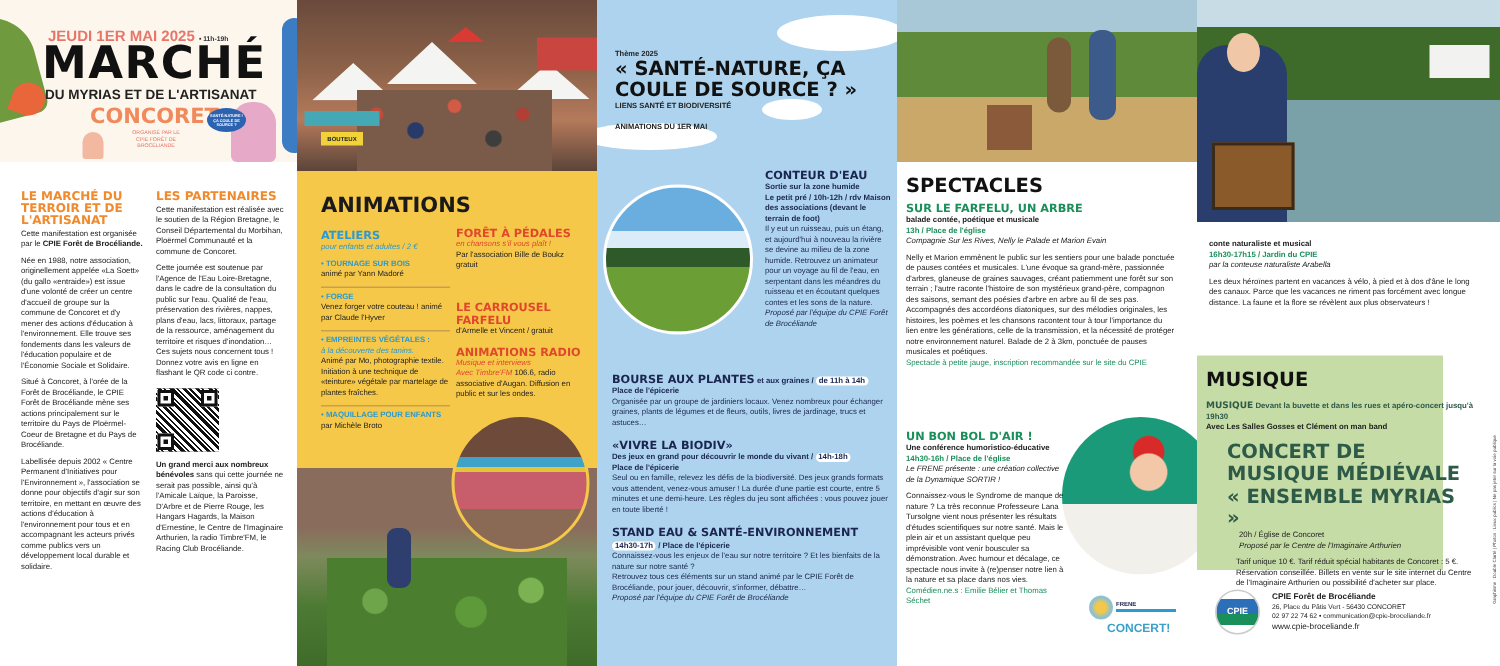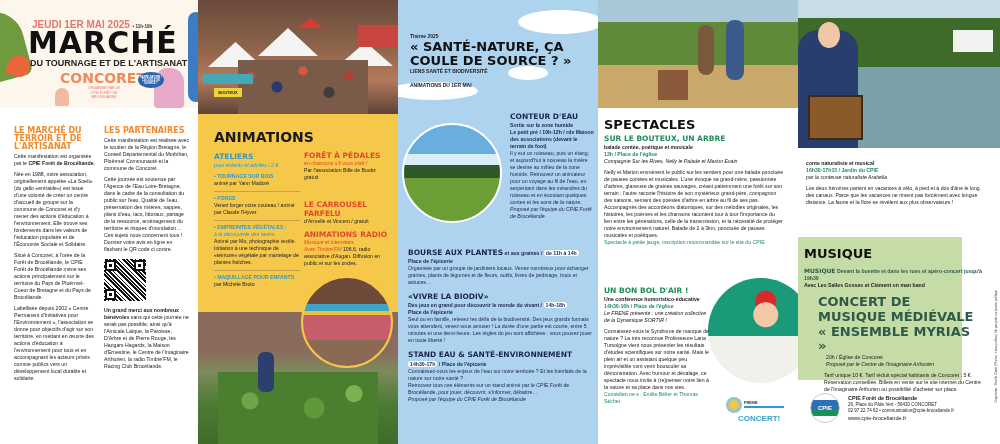--- a/index.html
+++ b/index.html
@@ -78,21 +78,21 @@
 
 <section class="panel" id="p1">
   <div class="hero">
     <div class="leaf1"></div>
     <div class="flower"></div>
     <div class="leaf2"></div>
     <div class="person1"></div>
     <div class="person2"></div>
     <div class="date"><span>JEUDI 1ER MAI 2025</span> <small>• 11h-19h</small></div>
     <div class="title">MARCHÉ</div>
-    <div class="sub">DU TOURNAGE ET DE L'ARTISANAT</div>
+    <div class="sub">DU MYRIAS ET DE L'ARTISANAT</div>
     <div class="city">CONCORET</div>
     <div class="org">ORGANISÉ PAR LE CPIE FORÊT DE BROCÉLIANDE</div>
     <div class="badge">SANTÉ-NATURE ! ÇA COULE DE SOURCE ?</div>
   </div>
 
   <div class="col txt" style="left:14px;top:127px;width:82px">
     <div class="orange-h">LE MARCHÉ DU TERROIR ET DE L'ARTISANAT</div>
     <p><span>Cette manifestation est organisée par le</span> <b>CPIE Forêt de Brocéliande.</b></p>
     <p>Née en 1988, notre association, originellement appelée «La Soett» (du gallo «entraide») est issue d'une volonté de créer un centre d'accueil de groupe sur la commune de Concoret et d'y mener des actions d'éducation à l'environnement. Elle trouve ses fondements dans les valeurs de l'éducation populaire et de l'Économie Sociale et Solidaire.</p>
     <p>Situé à Concoret, à l'orée de la Forêt de Brocéliande, le CPIE Forêt de Brocéliande mène ses actions principalement sur le territoire du Pays de Ploërmel-Coeur de Bretagne et du Pays de Brocéliande.</p>
@@ -224,21 +224,21 @@
 <section class="panel" id="p4">
   <div style="position:absolute;left:0;top:0;width:200px;height:108px;background:linear-gradient(180deg,#a8c8d8 0 20%,#5f8a3a 20% 60%,#c9a86a 60% 100%)">
     <div style="position:absolute;left:100px;top:25px;width:16px;height:50px;background:#7a5a3a;border-radius:8px"></div>
     <div style="position:absolute;left:128px;top:20px;width:18px;height:60px;background:#3c5a8a;border-radius:8px"></div>
     <div style="position:absolute;left:60px;top:70px;width:30px;height:30px;background:#8a5a3a"></div>
   </div>
   <div style="position:absolute;left:0;top:108px;width:198px;height:40px;background:#fff"></div>
 
   <div class="col txt" style="left:6px;top:116px;width:180px">
     <div class="black-h">SPECTACLES</div>
-    <div class="green-h">SUR LE BOUTEUX, UN ARBRE</div>
+    <div class="green-h">SUR LE FARFELU, UN ARBRE</div>
     <div style="font-weight:bold">balade contée, poétique et musicale</div>
     <div class="green-b">13h / Place de l'église</div>
     <div style="font-style:italic">Compagnie Sur les Rives, Nelly le Palade et Marion Evain</div>
     <div style="margin-top:4px">Nelly et Marion emmènent le public sur les sentiers pour une balade ponctuée de pauses contées et musicales. L'une évoque sa grand-mère, passionnée d'arbres, glaneuse de graines sauvages, créant patiemment une forêt sur son terrain ; l'autre raconte l'histoire de son mystérieux grand-père, compagnon des saisons, semant des poésies d'arbre en arbre au fil de ses pas. Accompagnés des accordéons diatoniques, sur des mélodies originales, les histoires, les poèmes et les chansons racontent tour à tour l'importance du lien entre les générations, celle de la transmission, et la nécessité de protéger notre environnement naturel. Balade de 2 à 3km, ponctuée de pauses musicales et poétiques.</div>
     <div class="green-t">Spectacle à petite jauge, inscription recommandée sur le site du CPIE</div>
   </div>
 
   <div class="round-photo" style="left:110px;top:278px;width:105px;height:105px;background:radial-gradient(circle at 55% 35%,#f2c8a8 12px,transparent 13px),radial-gradient(circle at 55% 22%,#d92a2a 10px,transparent 11px),linear-gradient(180deg,#1a9a78 0 55%,#f2f0ea 55% 100%)"></div>
 
   <div class="col txt" style="left:6px;top:286px;width:108px">

